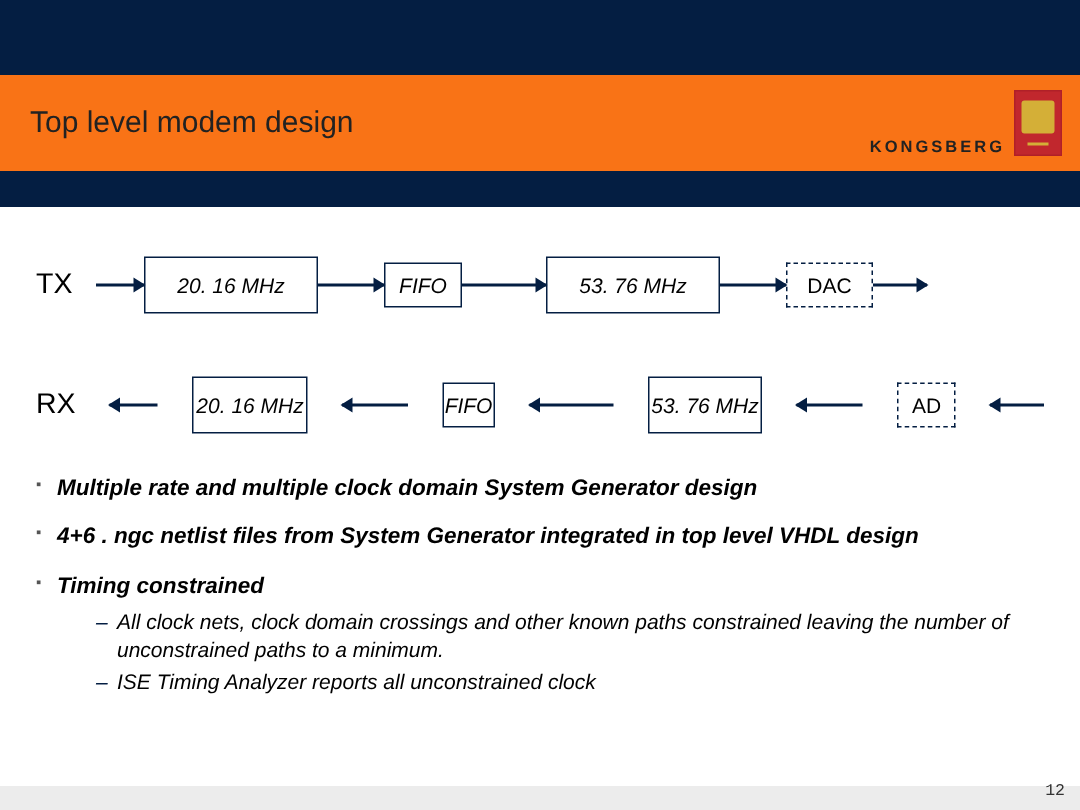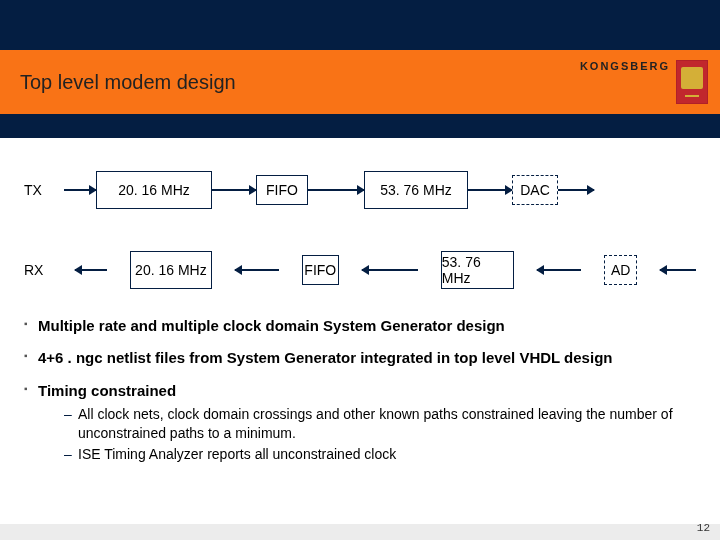--- a/index.html
+++ b/index.html
@@ -1,43 +1,43 @@
 <!DOCTYPE html>
 <html><head>
 <meta charset="utf-8">
 <style>
   * { box-sizing: border-box; margin: 0; padding: 0; }
   body { width: 720px; height: 540px; font-family: Verdana, Arial, sans-serif; background: #fff; position: relative; overflow: hidden; }
   .top-band { width: 100%; height: 50px; background: #041e42; }
   .title-band { width: 100%; height: 64px; background: #f97316; display: flex; align-items: center; justify-content: space-between; padding: 0 12px 0 20px; }
   .title { font-size: 20px; color: #222; }
-  .logo { display: flex; align-items: flex-start; gap: 6px; }
+  .logo { display: flex; align-items: flex-end; gap: 6px; }
   .logo-emblem { width: 32px; height: 44px; background: #c1272d; border: 1px solid #b02028; position: relative; }
   .logo-emblem::before { content: ""; position: absolute; inset: 6px 4px 14px 4px; background: #d4af37; border-radius: 2px; }
   .logo-emblem::after { content: ""; position: absolute; left: 8px; right: 8px; bottom: 6px; height: 2px; background: #d4af37; }
   .logo-word { font-size: 11px; letter-spacing: 2px; color: #222; font-weight: 700; }
   .sep-band { width: 100%; height: 24px; background: #041e42; }
 
   .diagram { padding: 24px 24px 8px 24px; }
   .row { display: flex; align-items: center; height: 56px; }
   .row + .row { margin-top: 24px; gap: 23px; }
-  .lbl { width: 40px; font-size: 14px; font-weight: 400; color: #000; }
-  .box-solid { border: 1.5px solid #041e42; background: #fff; display: flex; align-items: center; justify-content: center; font-size: 14px; color: #000; }
+  .lbl { width: 40px; font-size: 19px; font-weight: 400; color: #000; }
+  .box-solid { border: 1.5px solid #041e42; background: #fff; display: flex; align-items: center; justify-content: center; font-size: 14px; color: #000; font-style: italic; }
   .box-dash { border: 1.5px dashed #041e42; background: #fff; display: flex; align-items: center; justify-content: center; font-size: 14px; color: #000; }
   .b-clock { width: 116px; height: 38px; }
   .b-fifo { width: 52px; height: 30px; }
-  .b-clock2 { width: 104px; height: 38px; }
-  .b-end { width: 46px; height: 30px; }
+  .b-clock2 { width: 116px; height: 38px; }
+  .b-end { width: 58px; height: 30px; }
 
   .arrow { position: relative; height: 2px; background: #041e42; flex: 0 0 auto; }
   .arrow.r::after { content: ""; position: absolute; right: -1px; top: 50%; transform: translateY(-50%); border-left: 8px solid #041e42; border-top: 5px solid transparent; border-bottom: 5px solid transparent; }
   .arrow.l::before { content: ""; position: absolute; left: -1px; top: 50%; transform: translateY(-50%); border-right: 8px solid #041e42; border-top: 5px solid transparent; border-bottom: 5px solid transparent; }
 
   .bullets { padding: 10px 24px 0 24px; font-size: 15px; color: #000; line-height: 1.35; }
-  .bullets ul { list-style: none; }
+  .bullets ul { list-style: none; font-style: italic; }
   .bullets > ul > li { padding-left: 14px; position: relative; margin-bottom: 12px; font-weight: 700; }
   .bullets > ul > li::before { content: "▪"; position: absolute; left: 0; top: 1px; color: #555; font-size: 10px; }
   .subul { list-style: none; padding-left: 26px; font-weight: 400; font-size: 14px; margin-top: 4px; }
   .subul li { position: relative; padding-left: 14px; margin-bottom: 2px; }
   .subul li::before { content: "–"; position: absolute; left: 0; color: #041e42; }
 
   .pagenum { position: absolute; right: 10px; bottom: 6px; font-size: 11px; color: #333; font-family: Liberation Mono, monospace; }
   .bottom-strip { position: absolute; left: 0; right: 0; bottom: 0; height: 16px; background: #ececec; }
 </style>
 </head>

